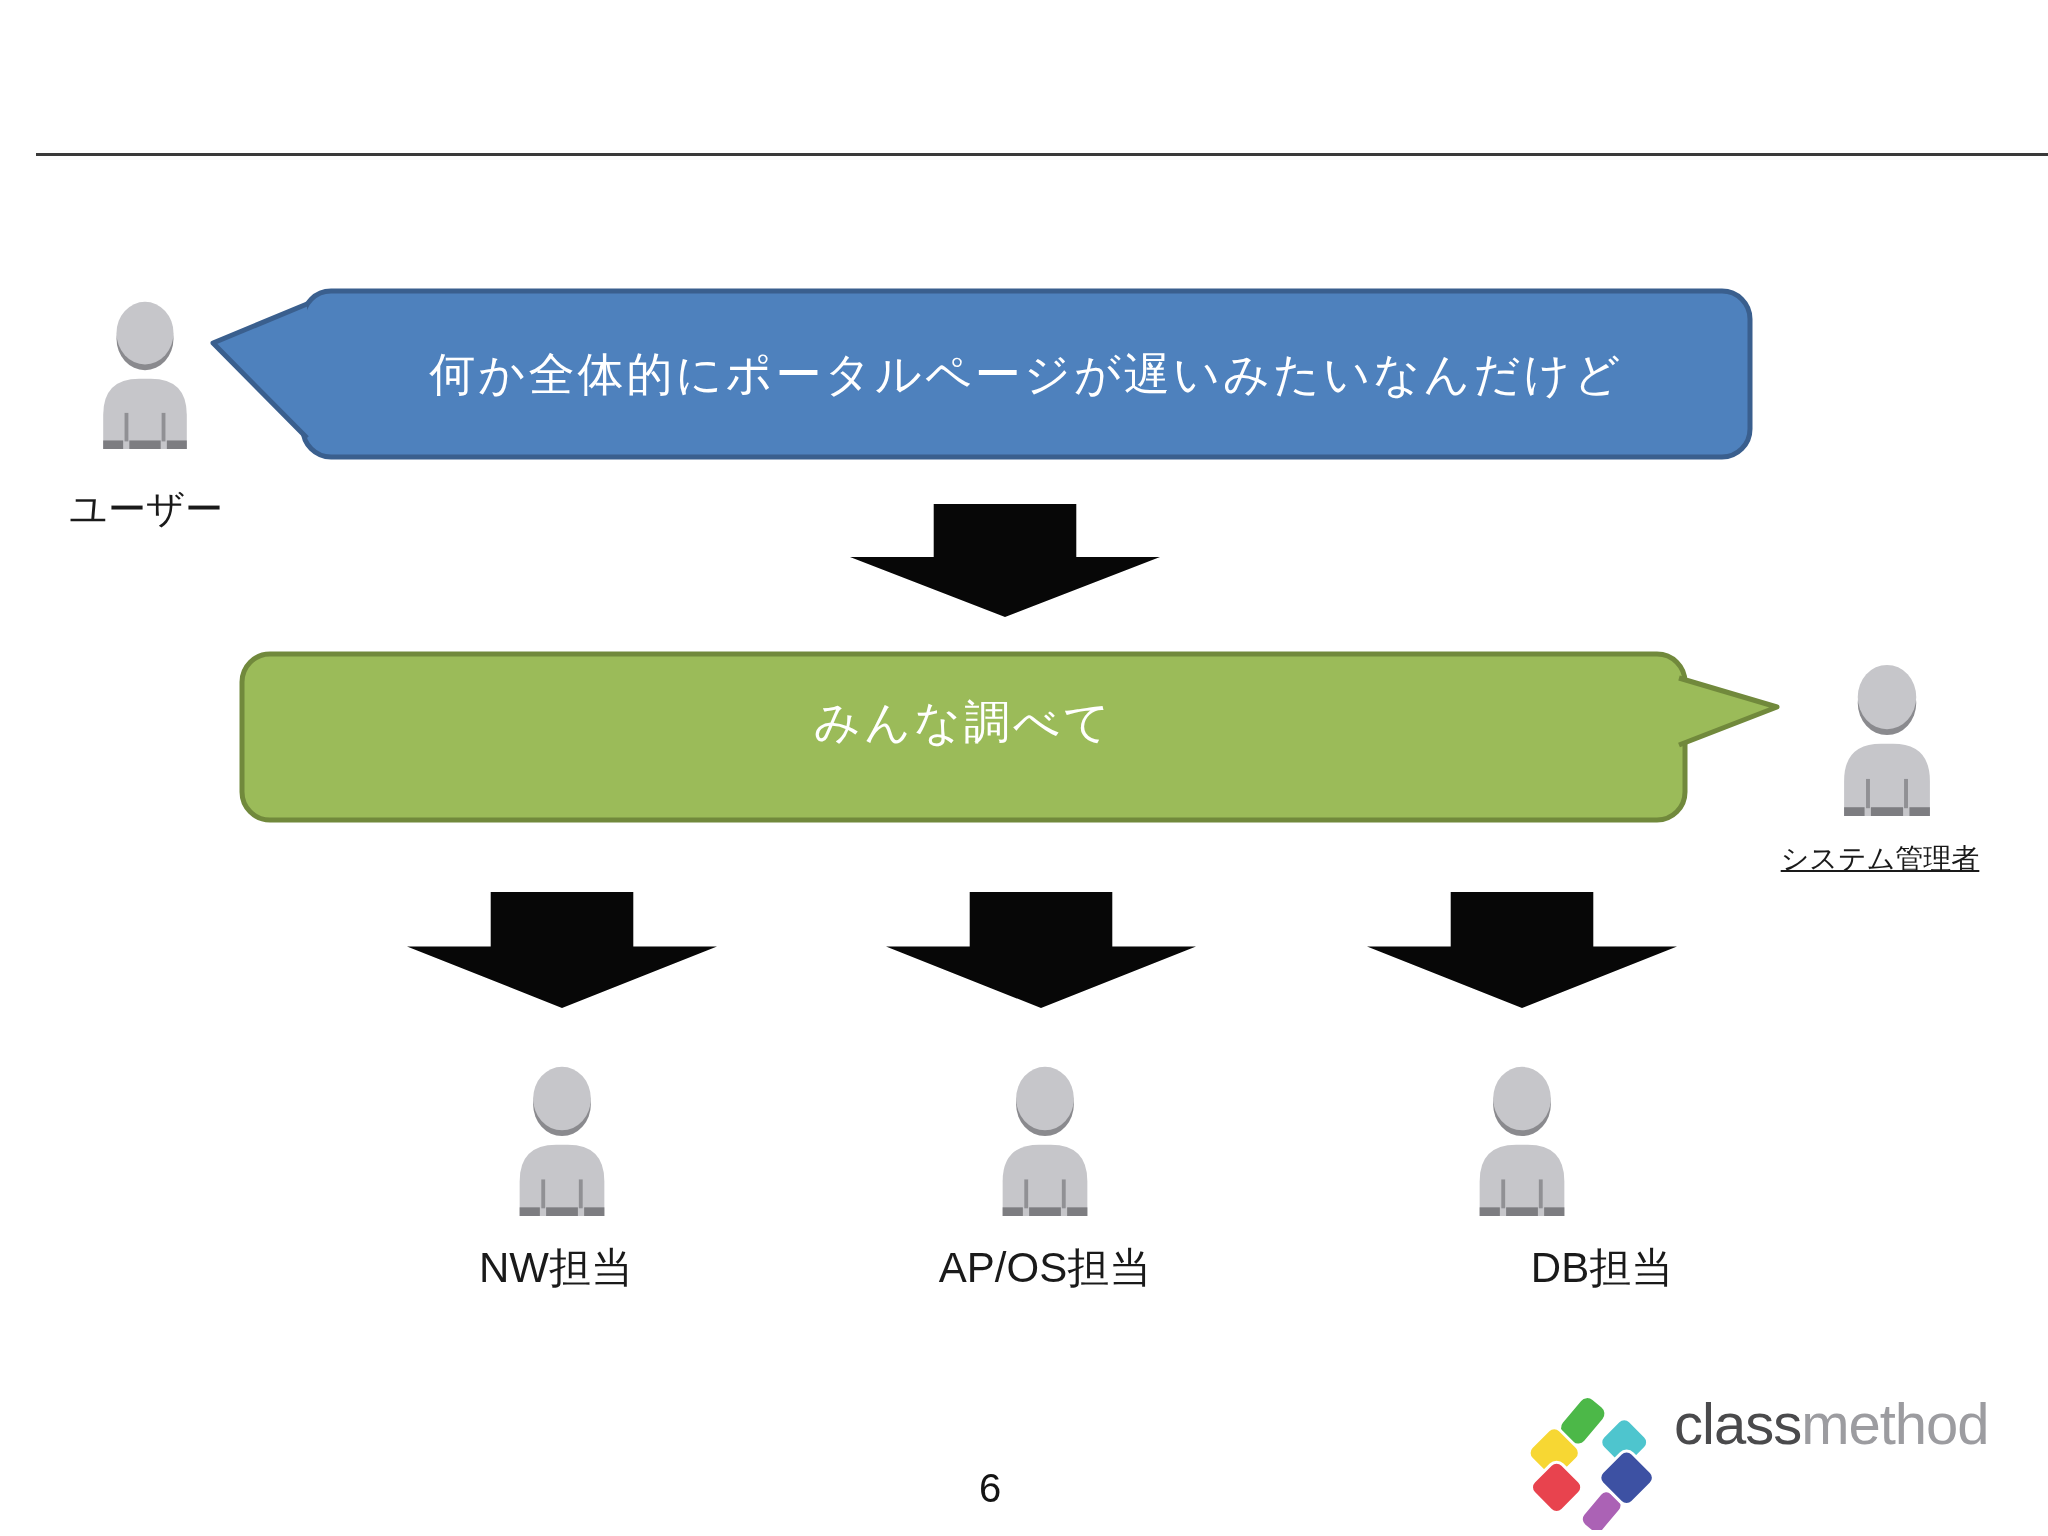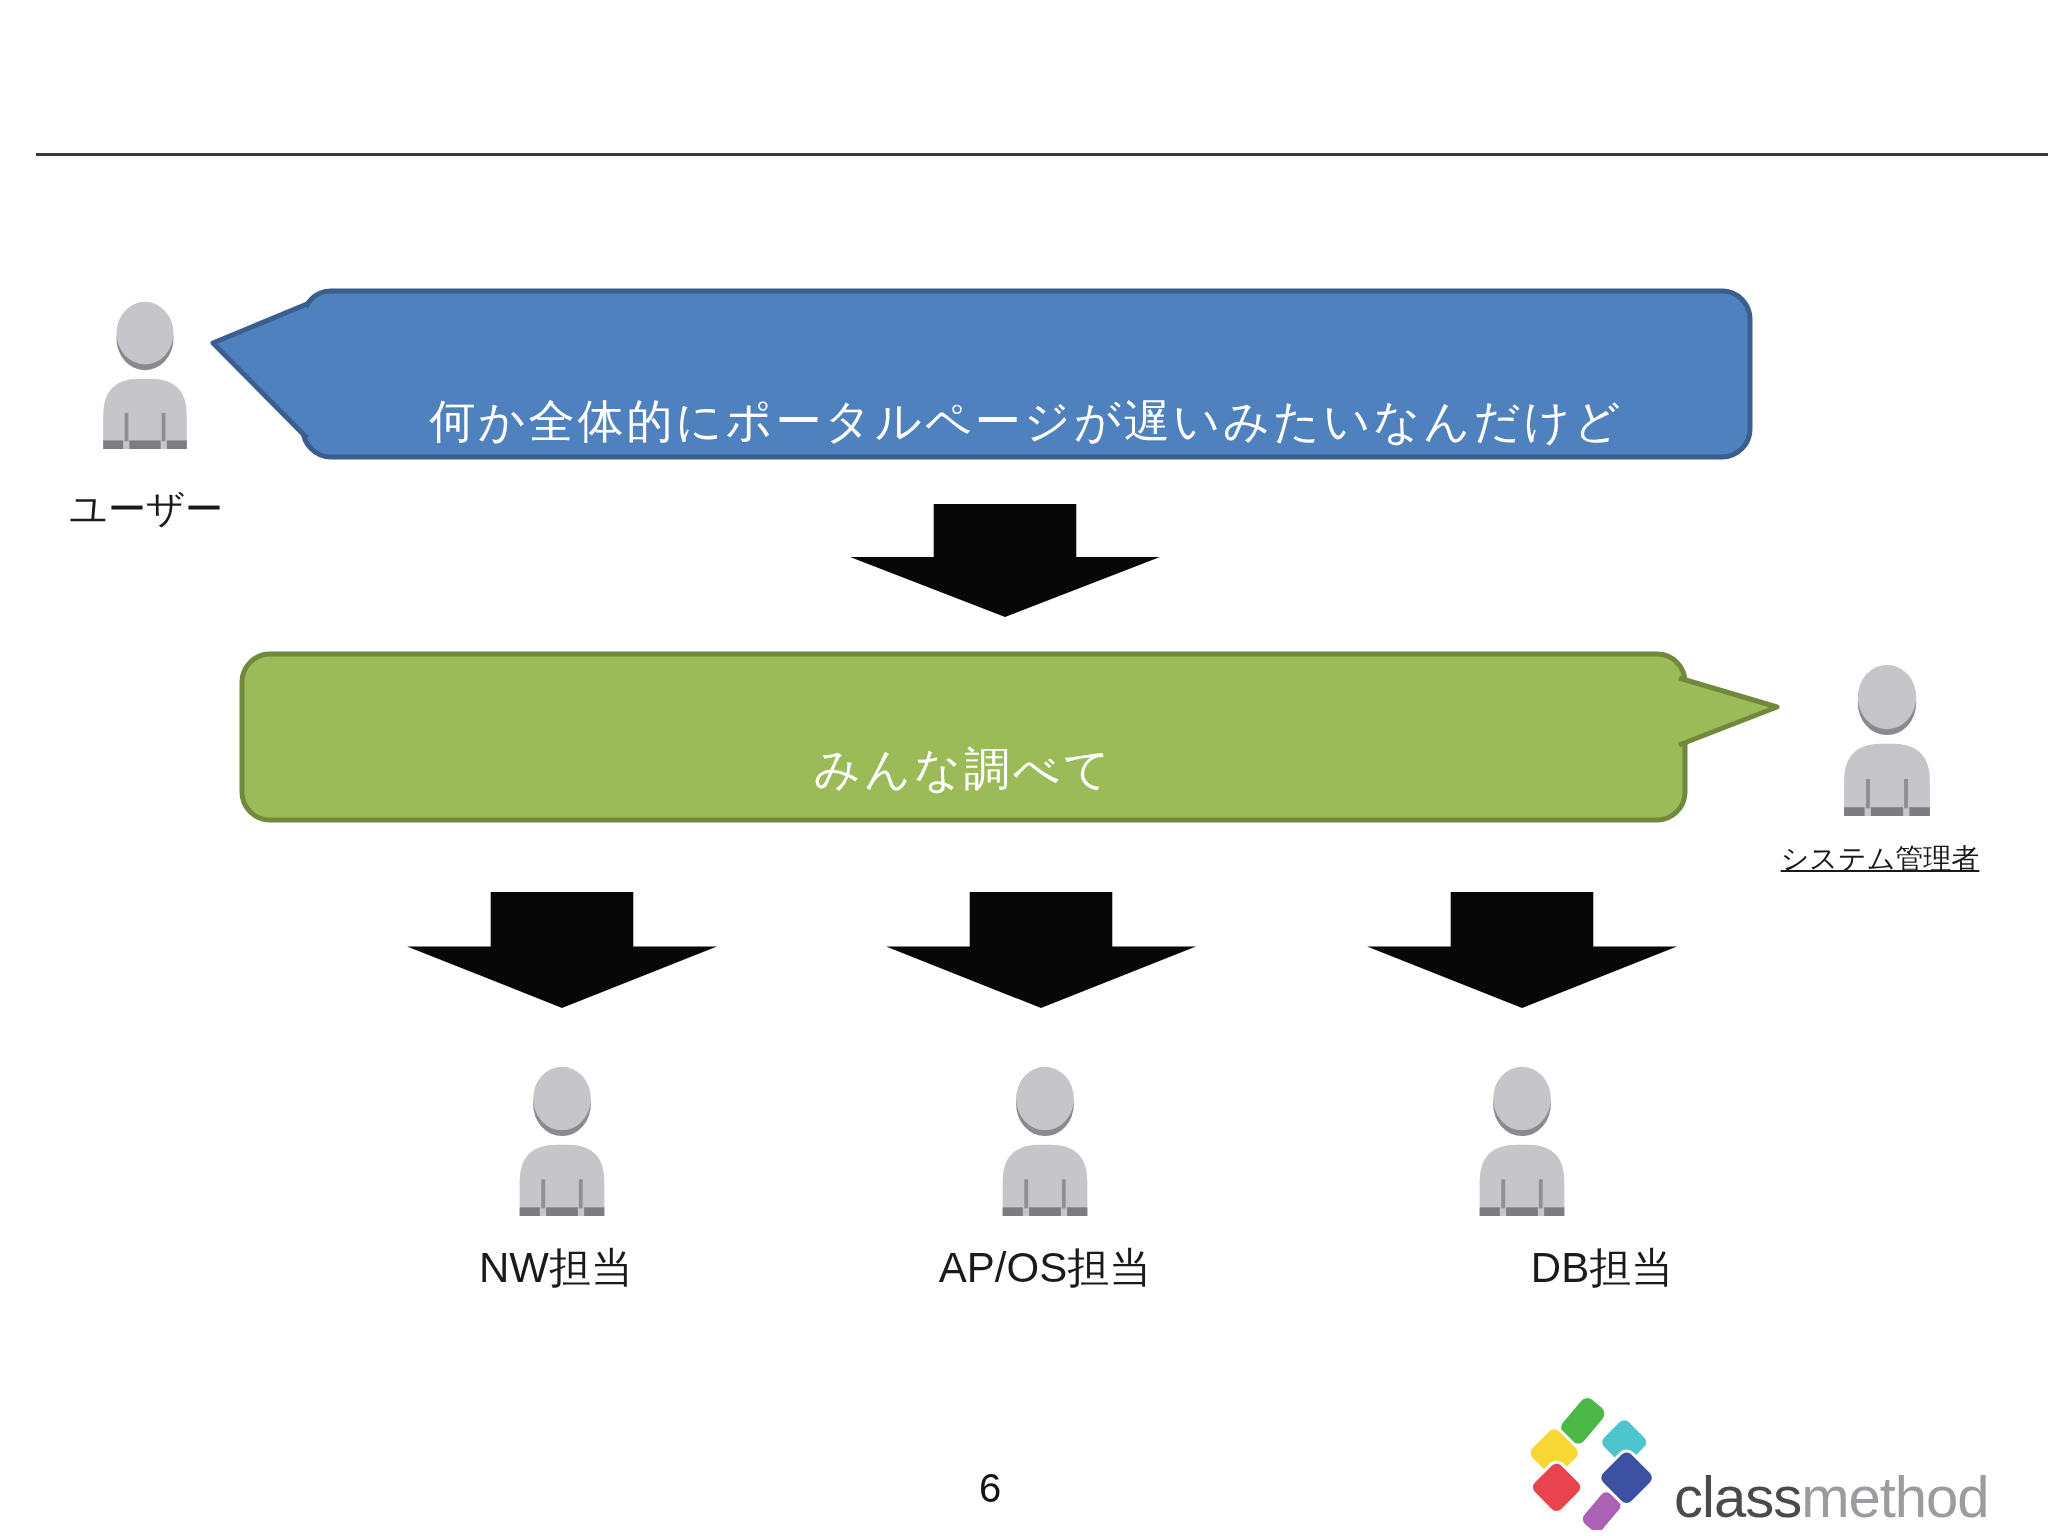--- a/index.html
+++ b/index.html
@@ -11,37 +11,37 @@
     position:absolute;top:10px;left:0;width:100%;text-align:center;
     font-size:78px;font-weight:400;letter-spacing:3px;color:#141414;
   }
   .divider{
     position:absolute;left:36px;top:153px;width:2012px;height:3px;background:#3a3a3a;
   }
   .person{position:absolute;}
   .bubble-svg{position:absolute;display:block;}
   .bubble-text{
     position:absolute;display:flex;align-items:center;justify-content:center;
-    color:#ffffff;font-size:46px;letter-spacing:3px;text-align:center;margin-top:47px;
+    color:#ffffff;font-size:46px;letter-spacing:3px;text-align:center;
   }
   .block-arrow{
     position:absolute;background:#070707;
     clip-path:polygon(27% 0, 73% 0, 73% 47%, 100% 47%, 50% 100%, 0 47%, 27% 47%);
   }
   .actor-label{
     position:absolute;text-align:center;color:#1a1a1a;
   }
   .lbl-user{left:46px;top:484px;width:200px;font-size:38px;}
   .lbl-admin{left:1712px;top:840px;width:336px;font-size:28px;text-decoration:underline;}
   .lbl-role{top:1240px;width:300px;font-size:42px;}
   .lbl-nw{left:406px;text-align:center;}
   .lbl-apos{left:895px;}
   .lbl-db{left:1452px;}
   .footer-logo{
-    position:absolute;left:1528px;top:1390px;display:flex;align-items:flex-end;
+    position:absolute;left:1528px;top:1390px;display:flex;align-items:flex-start;
   }
   .logo-words{font-size:58px;letter-spacing:-1px;margin-left:20px;white-space:nowrap;}
   .logo-class{color:#4a4a4c;}
   .logo-method{color:#9c9ca0;}
   .page-number{
     position:absolute;left:960px;top:1466px;width:60px;text-align:center;
     font-size:40px;color:#141414;
   }
   .defs-holder{position:absolute;width:0;height:0;overflow:hidden;}
 </style>

